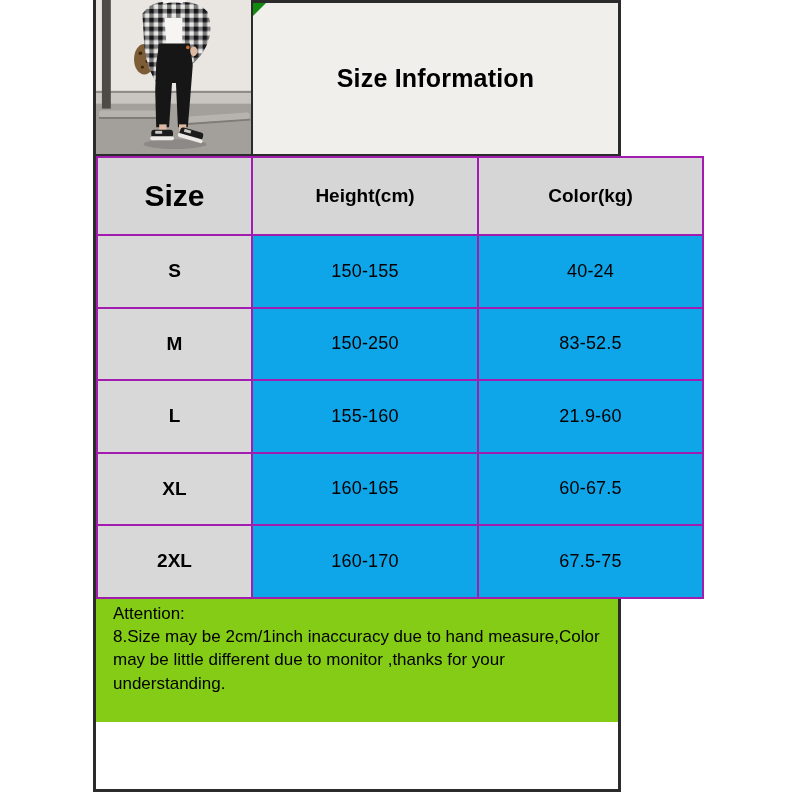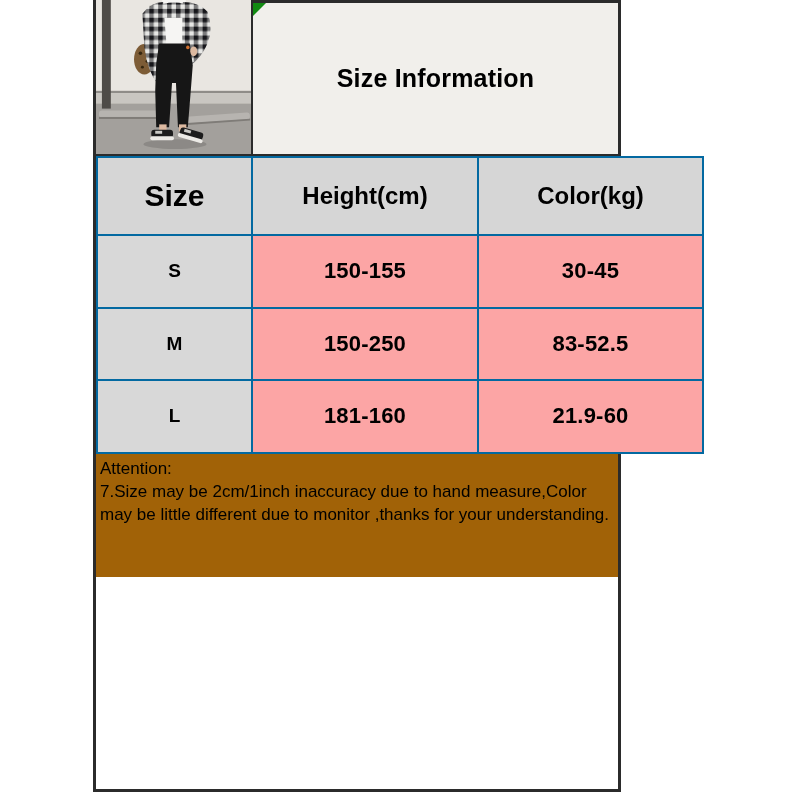--- a/index.html
+++ b/index.html
@@ -12,33 +12,33 @@
   .top-row{display:flex;height:156px;border-bottom:2px solid #2b2b2b;}
   .photo-cell{width:157px;flex:0 0 157px;border-right:2px solid #2b2b2b;position:relative;overflow:hidden;background:#e9e6e1;}
   .photo-cell svg{display:block;width:100%;height:100%;}
   .title-cell{flex:1;position:relative;background:#f1efeb;border-top:3px solid #2b2b2b;
               display:flex;align-items:center;justify-content:center;}
   .title-text{font-size:25px;font-weight:bold;letter-spacing:0.2px;}
   .corner-marker{position:absolute;left:0;top:0;width:0;height:0;
                  border-top:13px solid #128a12;border-right:13px solid transparent;}
   
   table.size-table{width:100%;border-collapse:collapse;table-layout:fixed;}
-  .size-table td,.size-table th{border:2px solid #0369a1;text-align:center;vertical-align:middle;padding:0;}
+  .size-table td,.size-table th{border:2px solid #a21caf;text-align:center;vertical-align:middle;padding:0;}
   .size-table th{background:#d6d6d6;}
   .size-table .col-size{width:155px;}
   .size-table .col-height{width:226px;}
   .size-table .col-weight{width:225px;}
   .size-table tr{height:72.5px;}
   .size-table tr.head-row{height:78px;}
   .th-size{font-size:30px;font-weight:bold;}
-  .th-col{font-size:24px;font-weight:bold;}
+  .th-col{font-size:19px;font-weight:bold;}
   .cell-size{background:#d8d8d8;font-size:19px;font-weight:bold;}
-  .cell-val{background:#fca5a5;font-size:22px;font-weight:700;letter-spacing:0.2px;}
+  .cell-val{background:#0ea5e9;font-size:18px;font-weight:400;letter-spacing:0.2px;}
   
-  .attention{height:123px;background:#a16207;padding:3px 4px;font-size:17px;line-height:1.38;}
+  .attention{height:123px;background:#84cc16;padding:3px 17px;font-size:17px;line-height:1.38;}
   .attention .note{margin:0;}
 </style>
 </head>
 <body>
 
 <div class="sheet">
   <div class="content">
 
     <div class="top-row">
       <div class="photo-cell">
@@ -113,34 +113,44 @@
         </colgroup>
       <tbody>
           <tr class="head-row">
         <th class="th-size">Size</th>
         <th class="th-col">Height(cm)</th>
         <th class="th-col">Color(kg)</th>
       </tr>
       <tr>
         <td class="cell-size">S</td>
         <td class="cell-val">150-155</td>
-        <td class="cell-val">30-45</td>
+        <td class="cell-val">40-24</td>
       </tr>
       <tr>
         <td class="cell-size">M</td>
         <td class="cell-val">150-250</td>
         <td class="cell-val">83-52.5</td>
       </tr>
       <tr>
         <td class="cell-size">L</td>
-        <td class="cell-val">181-160</td>
+        <td class="cell-val">155-160</td>
         <td class="cell-val">21.9-60</td>
+      </tr>
+      <tr>
+        <td class="cell-size">XL</td>
+        <td class="cell-val">160-165</td>
+        <td class="cell-val">60-67.5</td>
+      </tr>
+      <tr>
+        <td class="cell-size">2XL</td>
+        <td class="cell-val">160-170</td>
+        <td class="cell-val">67.5-75</td>
       </tr>
     </tbody>
       </table>
 
     <div class="attention">
       <div class="note">Attention:</div>
-      <div class="note">7.Size may be 2cm/1inch inaccuracy due to hand measure,Color may be little different due to monitor ,thanks for your understanding.</div>
+      <div class="note">8.Size may be 2cm/1inch inaccuracy due to hand measure,Color may be little different due to monitor ,thanks for your understanding.</div>
     </div>
 
   </div>
 </div>
 
 </body></html>

